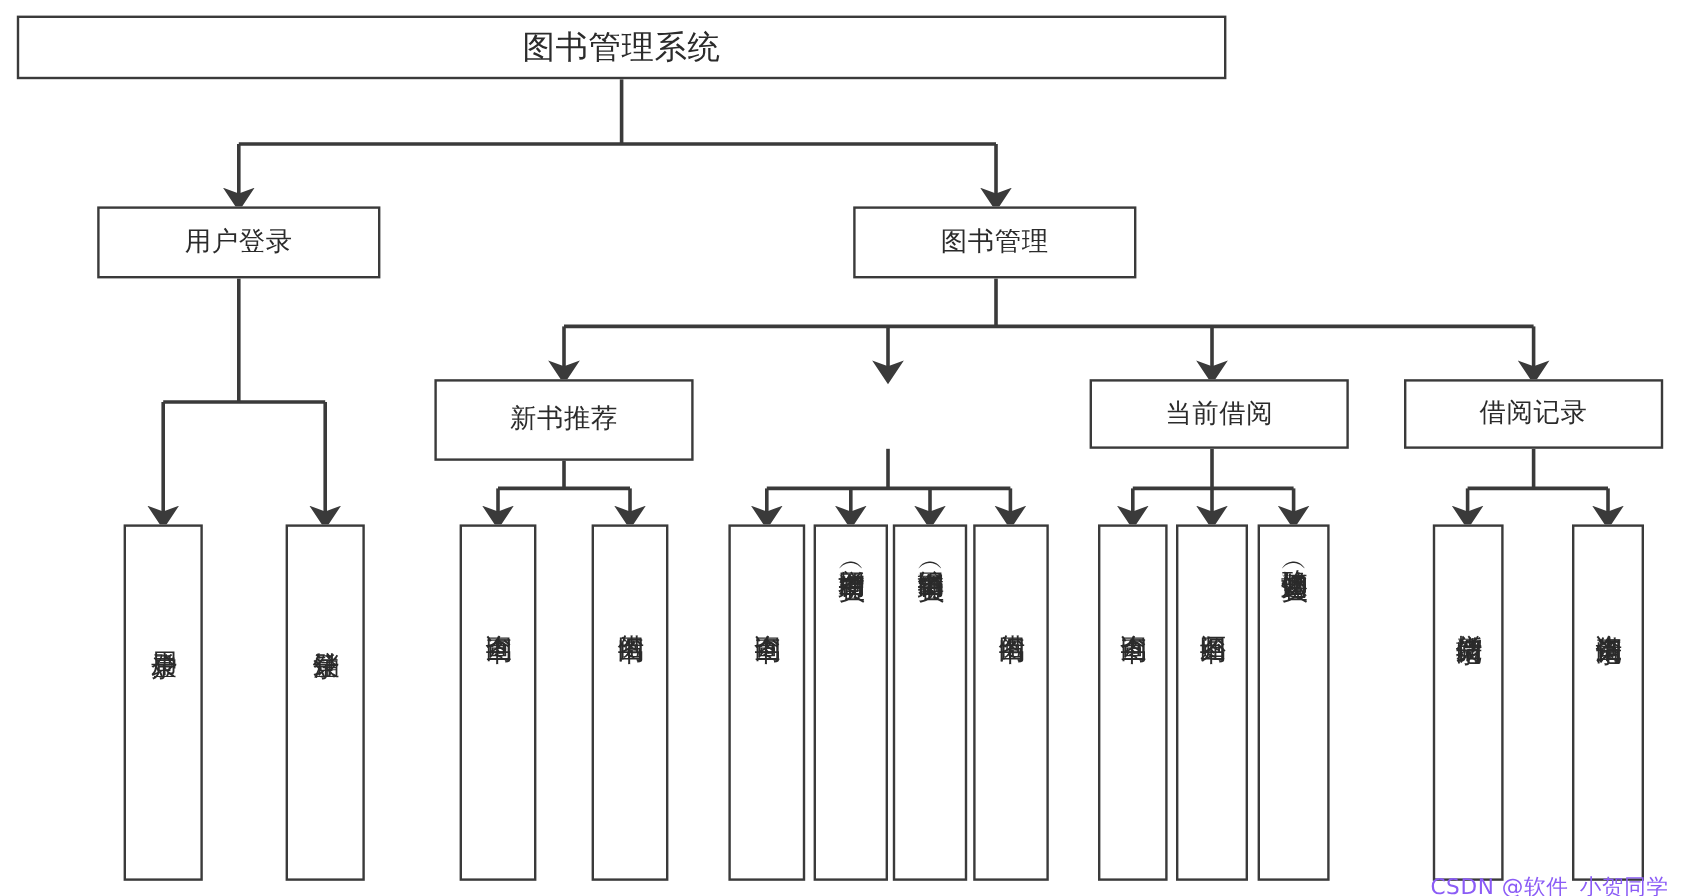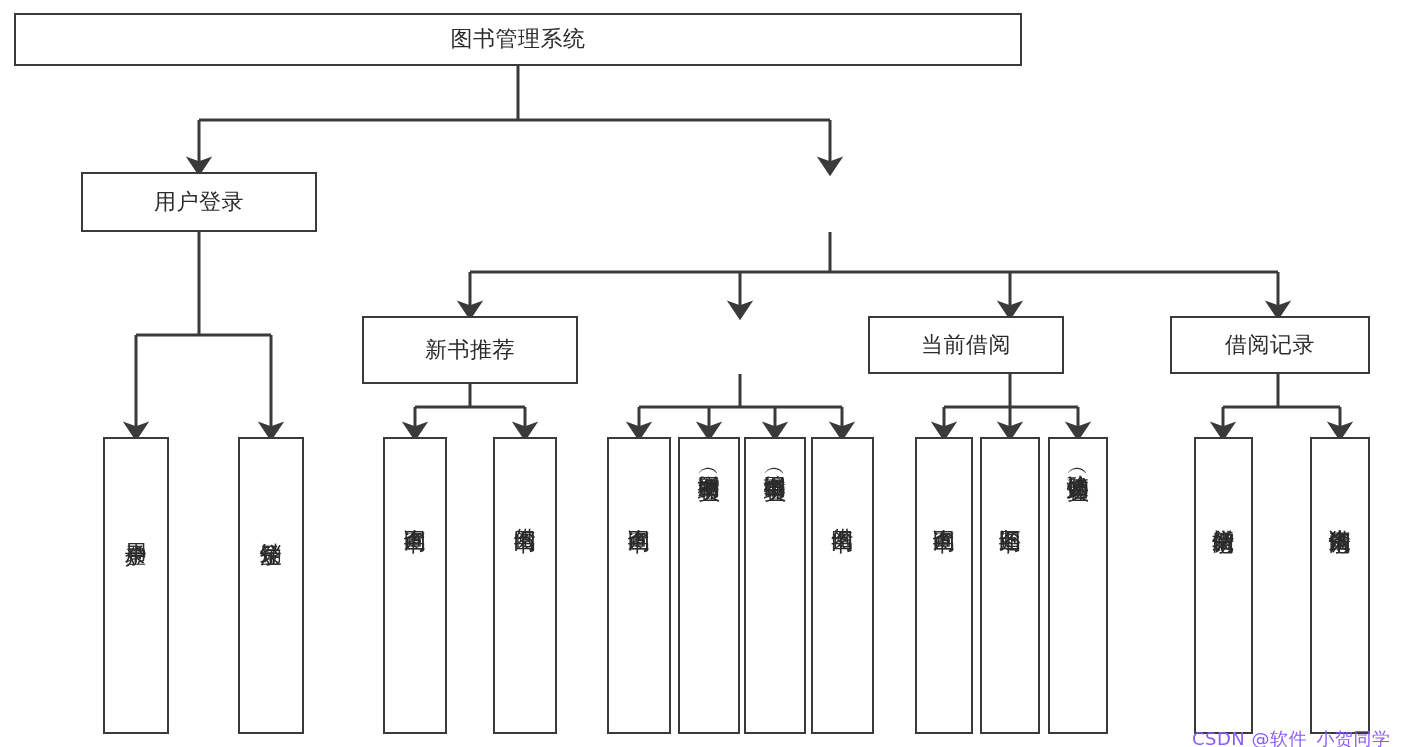--- a/index.html
+++ b/index.html
@@ -34,21 +34,21 @@
     justify-content: center;
     color: #2b2b2b;
   }
   .node-h .label {
     font-size: 22px;
     line-height: 1.1;
     letter-spacing: 0.5px;
     white-space: nowrap;
   }
   .node-root .label {
-    font-size: 22px;
+    font-size: 27px;
   }
   .node-v {
     align-items: flex-start;
     justify-content: center;
     padding-top: 8px;
   }
   .node-v .label {
     writing-mode: vertical-rl;
     text-orientation: upright;
     font-size: 22px;
@@ -136,31 +136,34 @@
   </svg>
 
   <div class="node node-h node-root" style="left:14px; top:13px; width:1008px; height:53px;">
     <span class="label">图书管理系统</span>
   </div>
 
   <div class="node node-h" style="left:81px; top:172px; width:236px; height:60px;">
     <span class="label">用户登录</span>
   </div>
 
+  <div class="node node-h" style="left:711px; top:172px; width:236px; height:60px;">
+    <span class="label">图书管理</span>
+  </div>
 
   <div class="node node-h" style="left:362px; top:316px; width:216px; height:68px;">
     <span class="label">新书推荐</span>
   </div>
 
 
-  <div class="node node-h" style="left:868px; top:316px; width:196px; height:58px;font-family:Liberation Serif, serif;">
+  <div class="node node-h" style="left:908px; top:316px; width:216px; height:58px;font-family:Liberation Serif, serif;">
     <span class="label">当前借阅</span>
   </div>
 
-  <div class="node node-h" style="left:1170px; top:316px; width:200px; height:58px;text-align:center;">
+  <div class="node node-h" style="left:1170px; top:316px; width:216px; height:58px;text-align:center;">
     <span class="label">借阅记录</span>
   </div>
 
   <div class="node node-v mid" style="left:103px; top:437px; width:66px; height:297px;">
     <span class="label">用户登录</span>
   </div>
 
   <div class="node node-v mid" style="left:238px; top:437px; width:66px; height:297px;">
     <span class="label">注销登录</span>
   </div>

